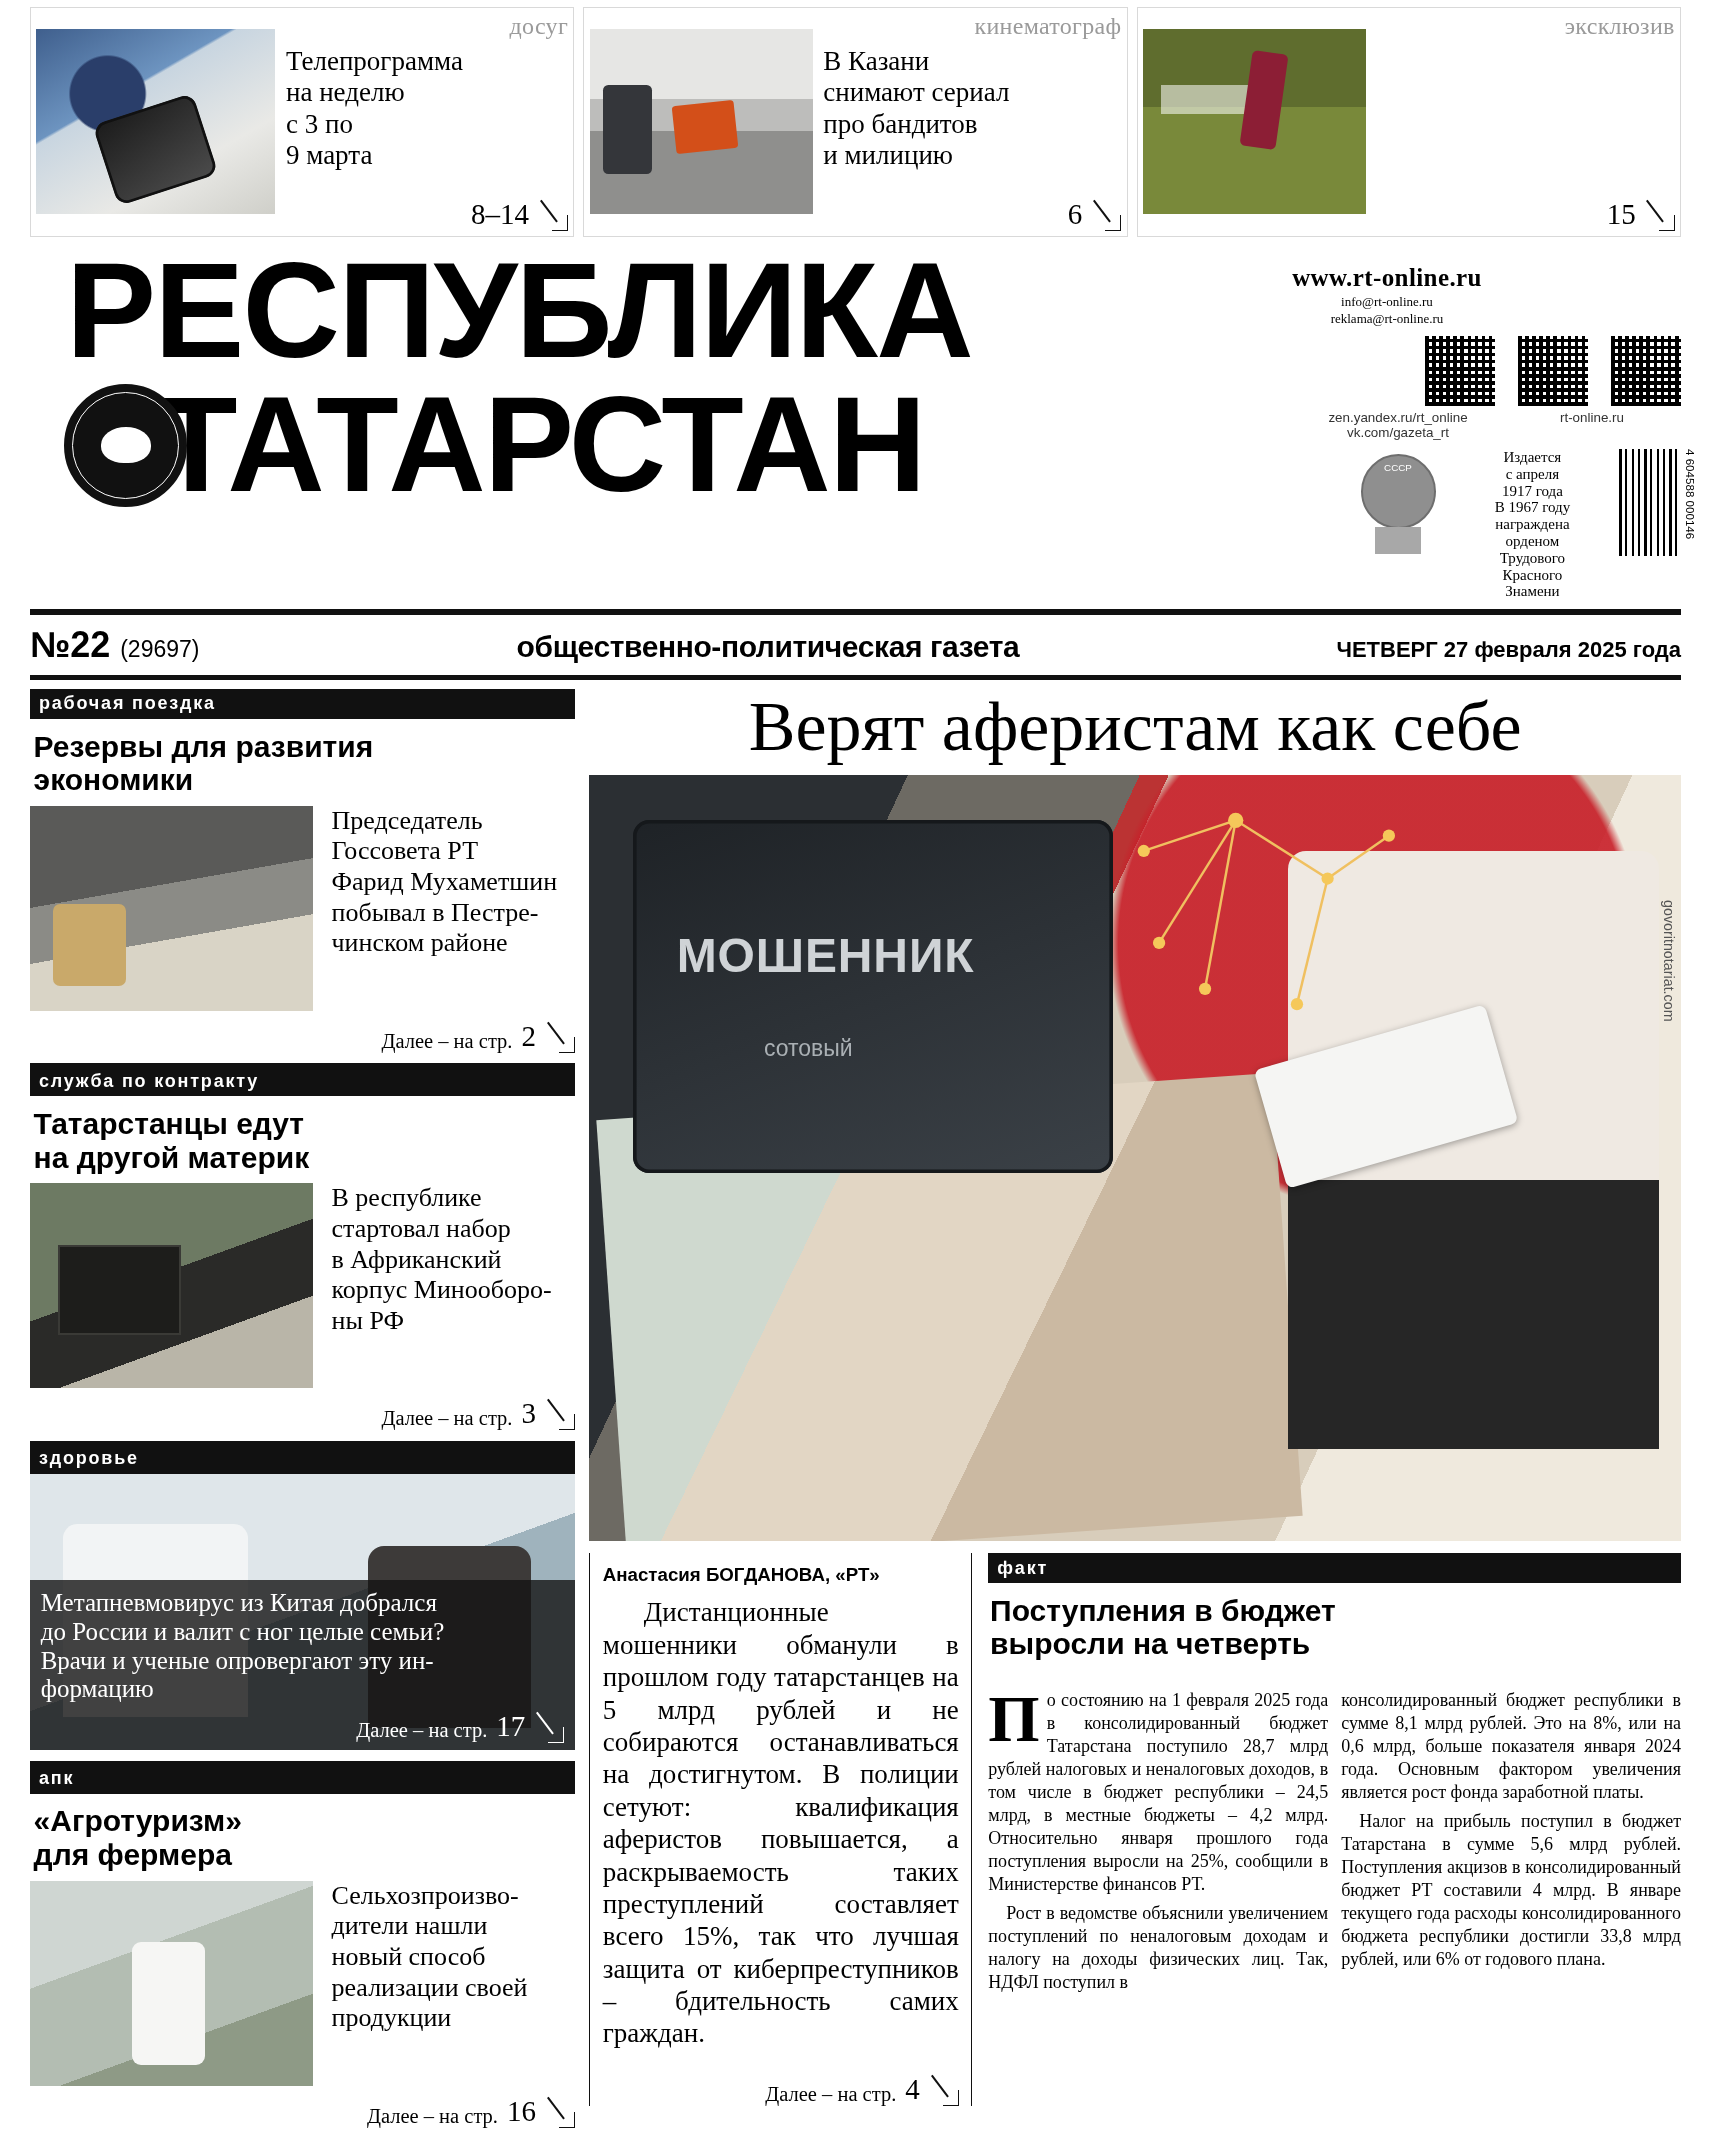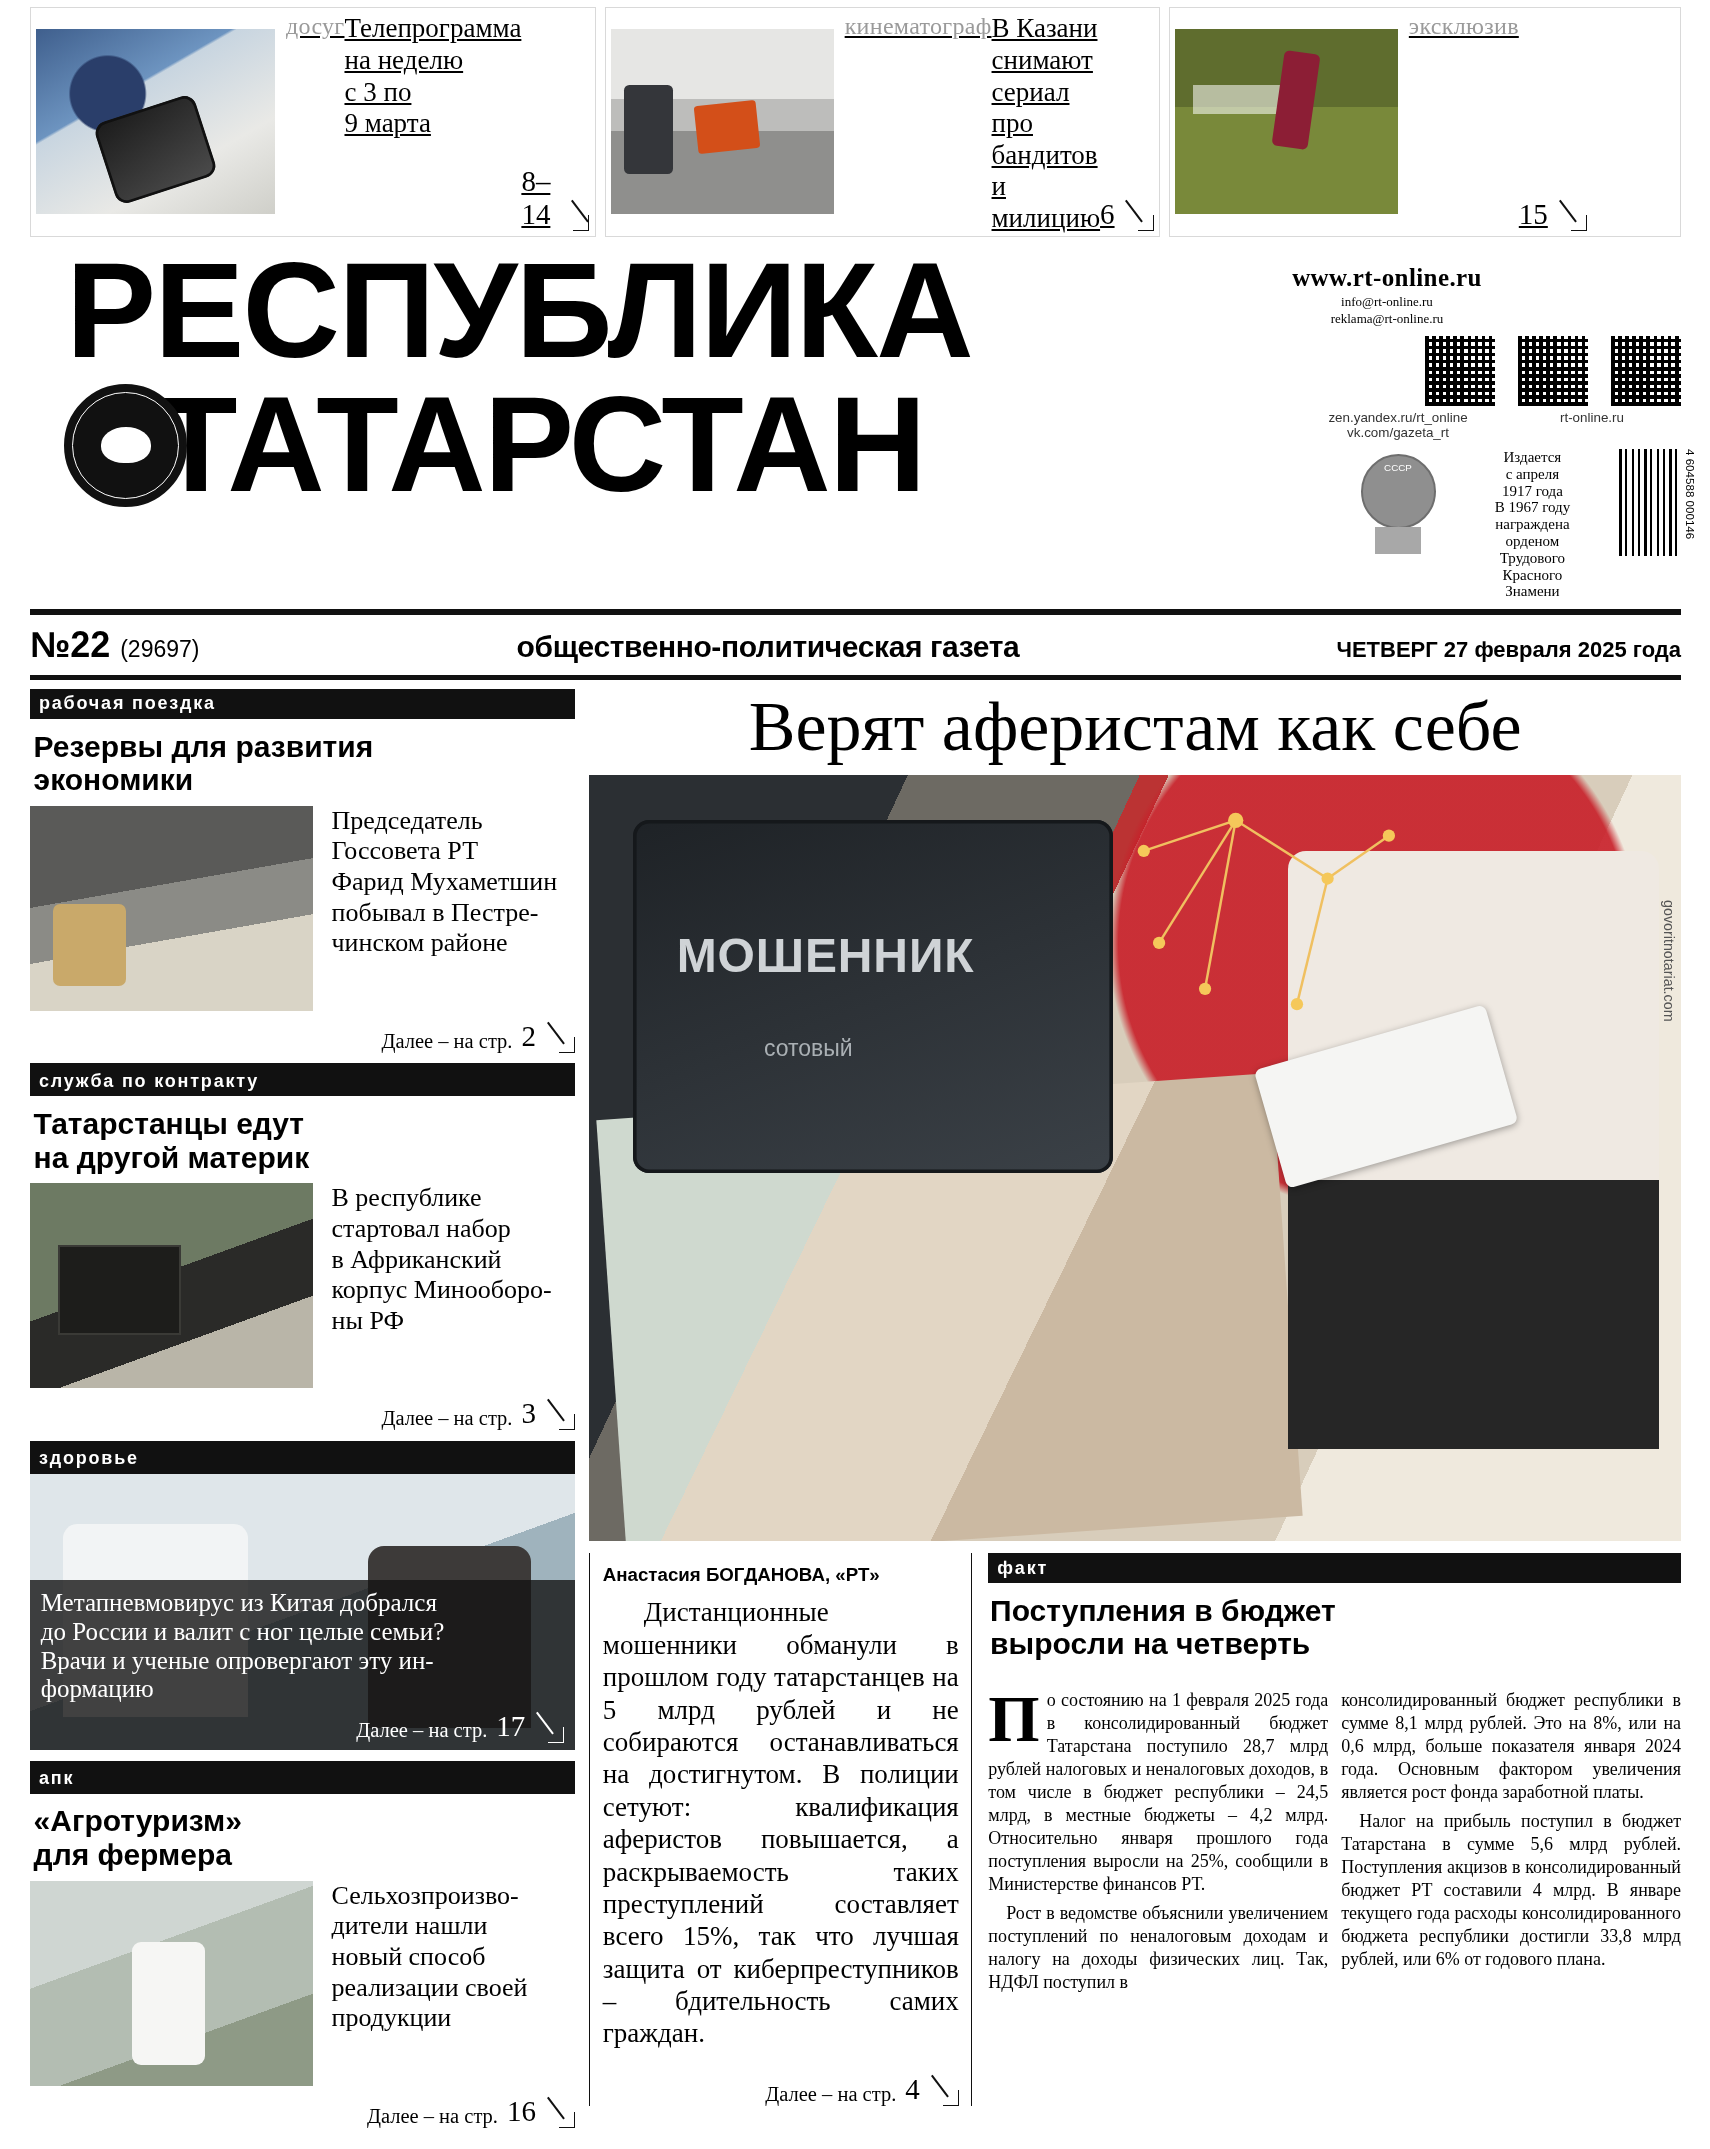--- a/index.html
+++ b/index.html
@@ -15,21 +15,21 @@
 
   
   .teasers { display:flex; gap:9px; padding-top:7.1px; }
   .teaser {
     flex:1; border:1.8px solid #d9d9d9; background:#fff;
     display:flex; align-items:stretch; position:relative; height:230px;
     padding:5.3px;
   }
   .teaser-photo { width:239px; flex:0 0 239px; margin:16px 0 0 0; overflow:hidden; position:relative; }
   .teaser-photo.second { width:223px; flex:0 0 223px; }
-  .teaser-body { flex:1; padding-left:10.7px; display:flex; flex-direction:row;text-decoration:underline; }
+  .teaser-body { flex:1; padding-left:10.7px; display:flex; flex-direction:column; }
   .teaser-rubric {
     text-align:right; color:#9a9a9a; font-size:24px; letter-spacing:0.3px;
     font-family:"Liberation Serif", serif; margin-bottom:5.3px;
   }
   .teaser-title {
     font-family:"Liberation Serif", serif; font-size:27px; line-height:1.17; font-weight:400;
   }
   .teaser-foot {
     margin-top:auto; display:flex; align-items:flex-end; justify-content:flex-end; gap:9px;
   }

